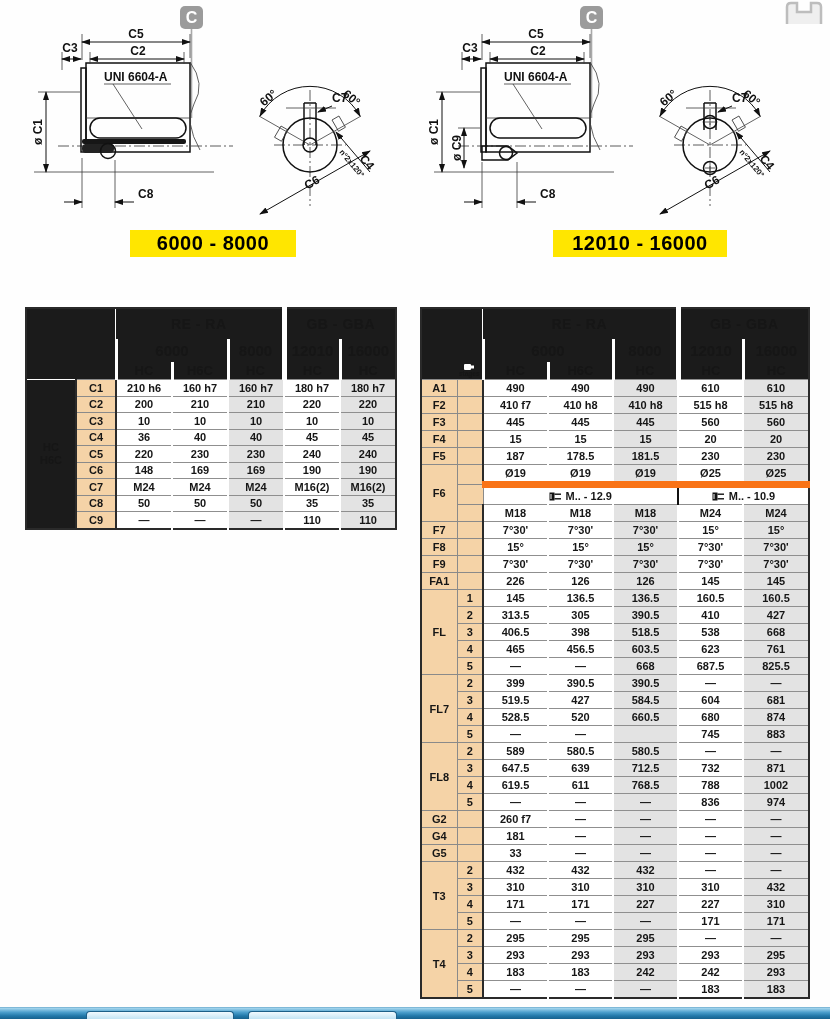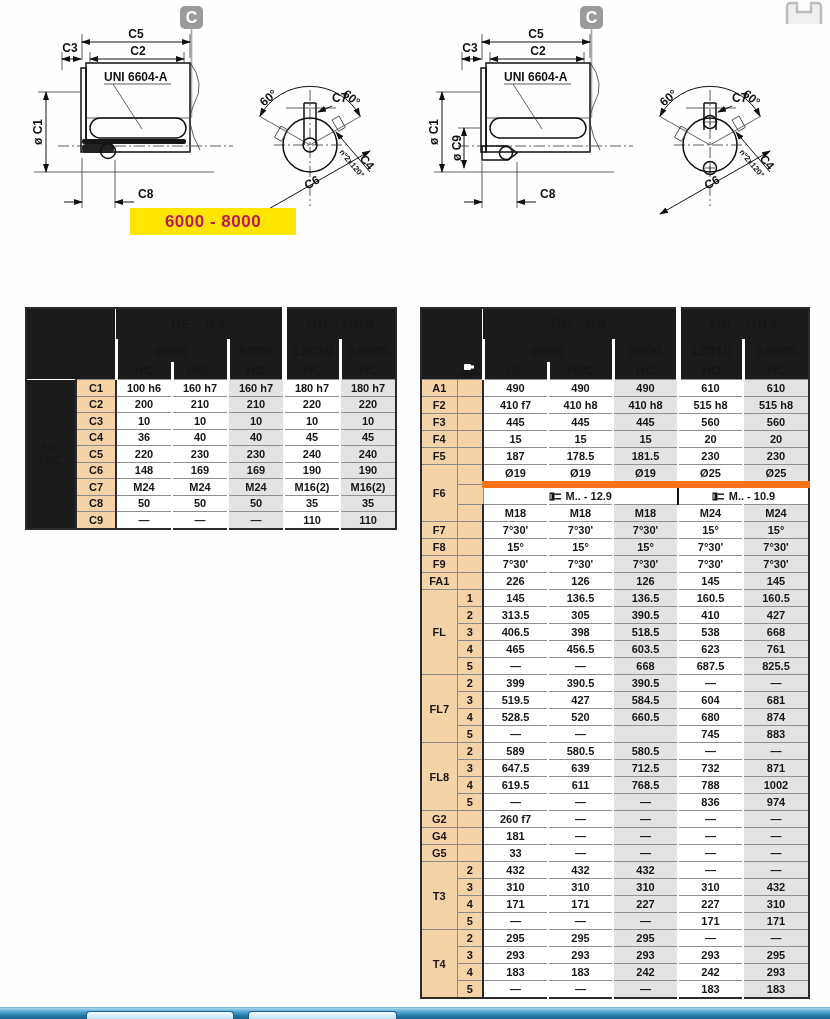--- a/index.html
+++ b/index.html
@@ -2,22 +2,22 @@
 <html><head>
 <meta charset="utf-8">
 <style>
   html,body{margin:0;padding:0;background:#e9e9e9;}
   #page{position:relative;width:830px;height:1019px;background:#fefefe;overflow:hidden;
         font-family:"Liberation Sans",sans-serif;color:#111;}
 
   
   .drawing{position:absolute;top:0;width:400px;height:252px;}
   #drawing-1{left:18px;} #drawing-2{left:418px;}
-  .caption{position:absolute;top:208px;height:27px;background:#ffe600;color:#be185d;
-           font-weight:bold;font-size:17px;line-height:27px;text-align:center;letter-spacing:.5px;}
+  .caption{position:absolute;top:230px;height:27px;background:#ffe600;color:#000000;
+           font-weight:bold;font-size:20px;line-height:27px;text-align:center;letter-spacing:.5px;}
   #caption-1{left:130px;width:166px;} #caption-2{left:553px;width:174px;}
   svg .thin{stroke:#3a3a3a;stroke-width:.8;fill:none;}
   svg .med{stroke:#111;stroke-width:1.5;fill:none;}
   svg .dim{stroke:#111;stroke-width:1;fill:none;}
   svg .cl{stroke:#333;stroke-width:.8;fill:none;stroke-dasharray:11 3 2 3;}
   svg text.lbl{font:bold 12px "Liberation Sans",sans-serif;fill:#111;}
   svg text.sm{font:bold 8px "Liberation Sans",sans-serif;fill:#111;}
   svg text.badge-t{font:bold 16px "Liberation Sans",sans-serif;fill:#fff;text-anchor:middle;}
 
   
@@ -224,20 +224,21 @@
       <line x1="314" y1="106" x2="300" y2="112" class="dim" marker-end="url(#a2)"></line>
       <line x1="318" y1="132" x2="352" y2="172" class="dim" marker-start="url(#a2)"></line>
       <g transform="translate(336 150) rotate(50)">
         <text class="lbl" x="10" y="2">C4</text>
         <text class="sm" x="-8" y="13">n°2x120°</text>
       </g>
       <line x1="242" y1="214" x2="352" y2="151" class="dim" marker-start="url(#a2)" marker-end="url(#a2)"></line>
       <text class="lbl" transform="rotate(-30 296 186)" x="296" y="186" text-anchor="middle">C6</text>
     </g>
   </svg>
+  <div id="caption-2" class="caption">12010 - 16000</div>
 
   <table id="left-table" class="spec">
     <colgroup>
         <col style="width:50px">
         <col style="width:40px">
       <col style="width:56px">
         <col style="width:56px">
         <col style="width:56px">
         <col style="width:56px">
         <col style="width:56px">
@@ -262,21 +263,21 @@
         <td class="hdr var sepL">HC</td>
       </tr>
     </tbody>
     <tbody id="left-tbody">
         <tr>
           <td class="side-cell" rowspan="9">
             <div>HC</div>
             <div>H6C</div>
           </td>
           <td class="rlabel">C1</td>
-          <td class="val first">100 h6</td>
+          <td class="val first">210 h6</td>
           <td class="val">160 h7</td>
           <td class="val shade">160 h7</td>
           <td class="val">180 h7</td>
           <td class="val shade">180 h7</td>
         </tr>
         <tr>
           <td class="rlabel">C2</td>
           <td class="val first">200</td>
           <td class="val">210</td>
           <td class="val shade">210</td>

